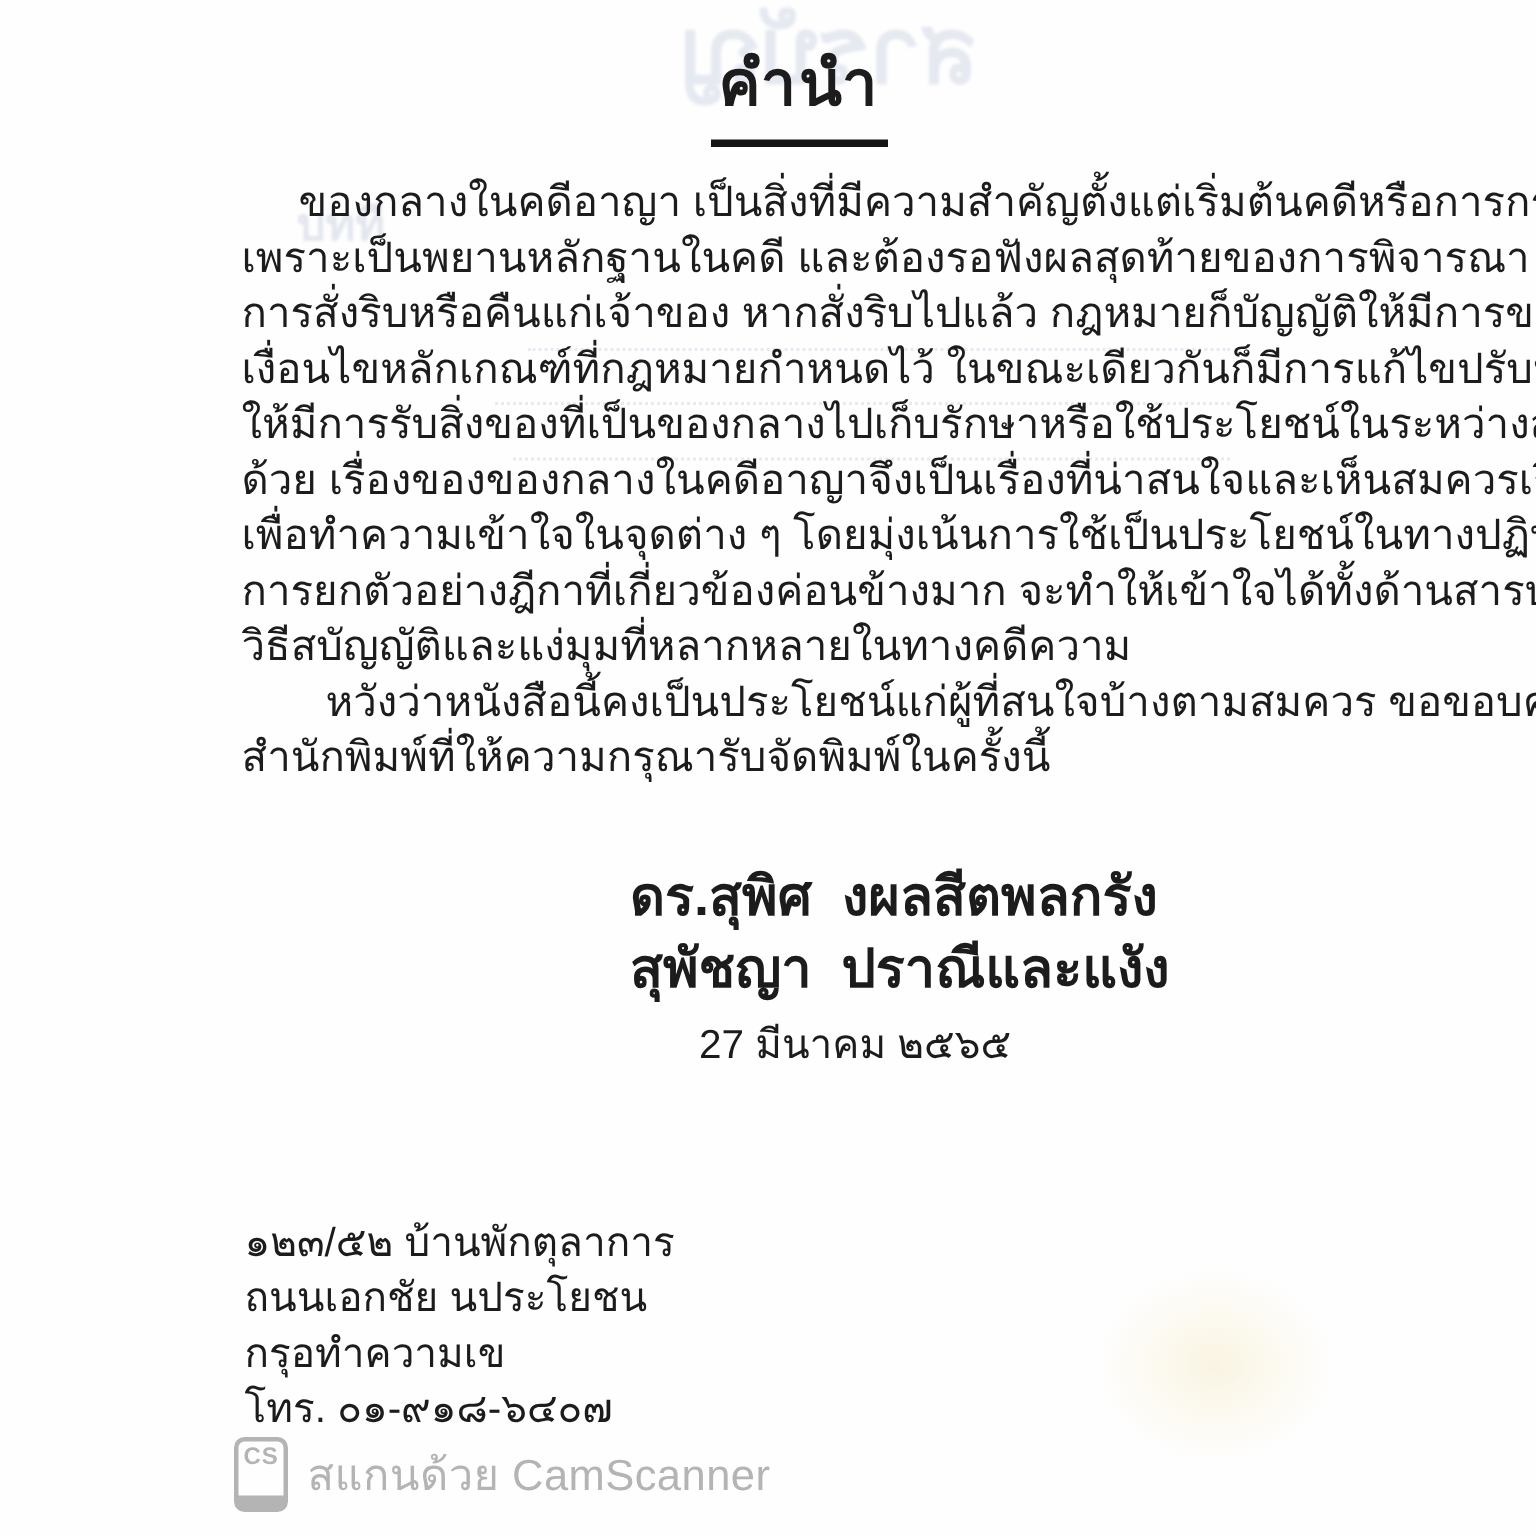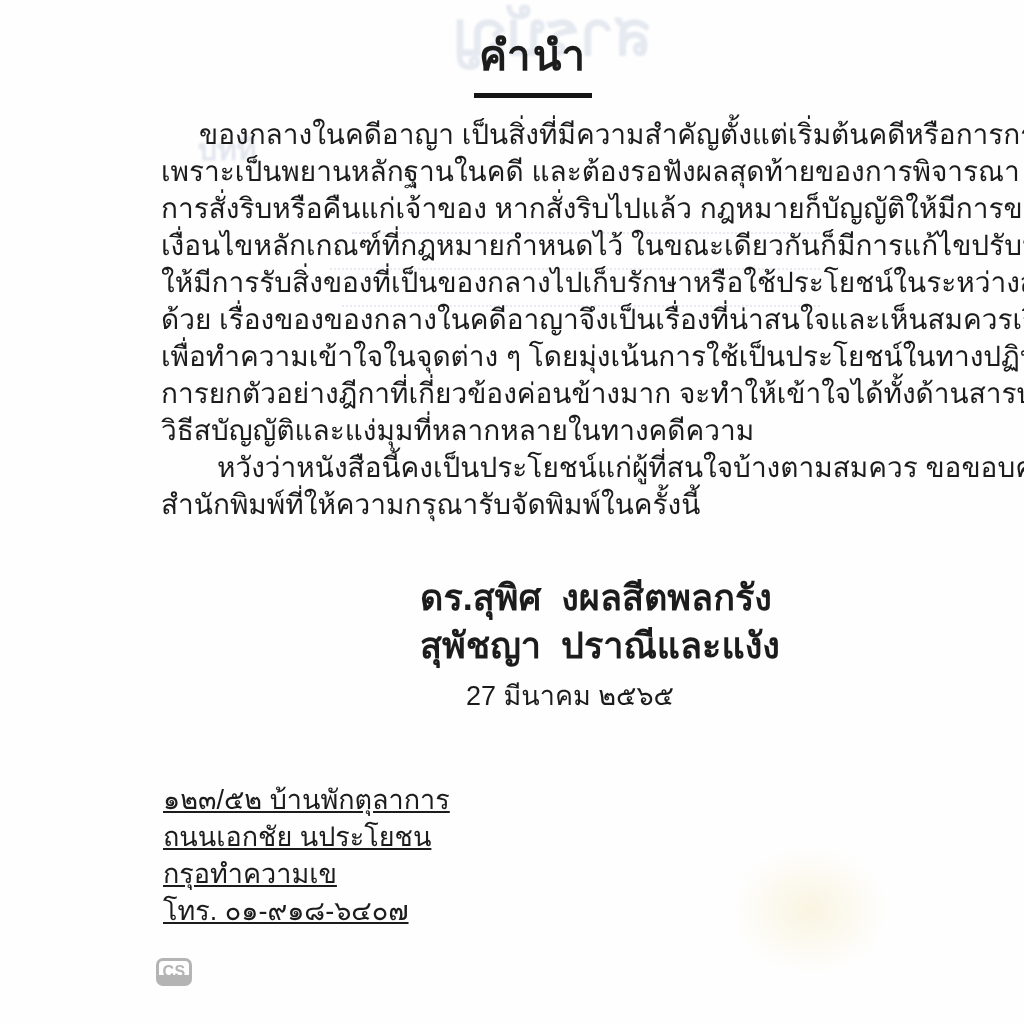--- a/index.html
+++ b/index.html
@@ -108,39 +108,38 @@
     left: 420px;
     top: 674px;
     width: 300px;
     text-align: center;
     font-size: 27px;
   }
 
   .address {
     position: absolute;
     left: 163px;
-    top: 782px;
+    top: 810px;
     font-size: 27px;
     line-height: 37px;
-    text-decoration: underline;
   }
   .address .addr-line { height: 37px; white-space: nowrap; }
 
   .watermark {
     position: absolute;
     left: 156px;
     top: 958px;
     display: flex;
     align-items: center;
     gap: 13px;
     color: #b4b4b4;
   }
   .cs-icon {
     width: 36px;
-    height: 28px;
+    height: 50px;
     box-sizing: border-box;
     border: 3px solid #b4b4b4;
     border-radius: 7px;
     position: relative;
     display: flex;
     justify-content: center;
     align-items: flex-start;
     flex: 0 0 auto;
   }
   .cs-label {
@@ -205,15 +204,16 @@
     <div class="addr-line">ถนนเอกชัย นประโยชน</div>
     <div class="addr-line">กรุอทำความเข</div>
     <div class="addr-line">โทร. ๐๑-๙๑๘-๖๔๐๗</div>
   </div>
 
   <div class="watermark">
     <div class="cs-icon">
       <span class="cs-label">CS</span>
       <span class="cs-bar"></span>
     </div>
+    <span class="wm-text">สแกนด้วย CamScanner</span>
   </div>
 
 </div>
 
 </body></html>

